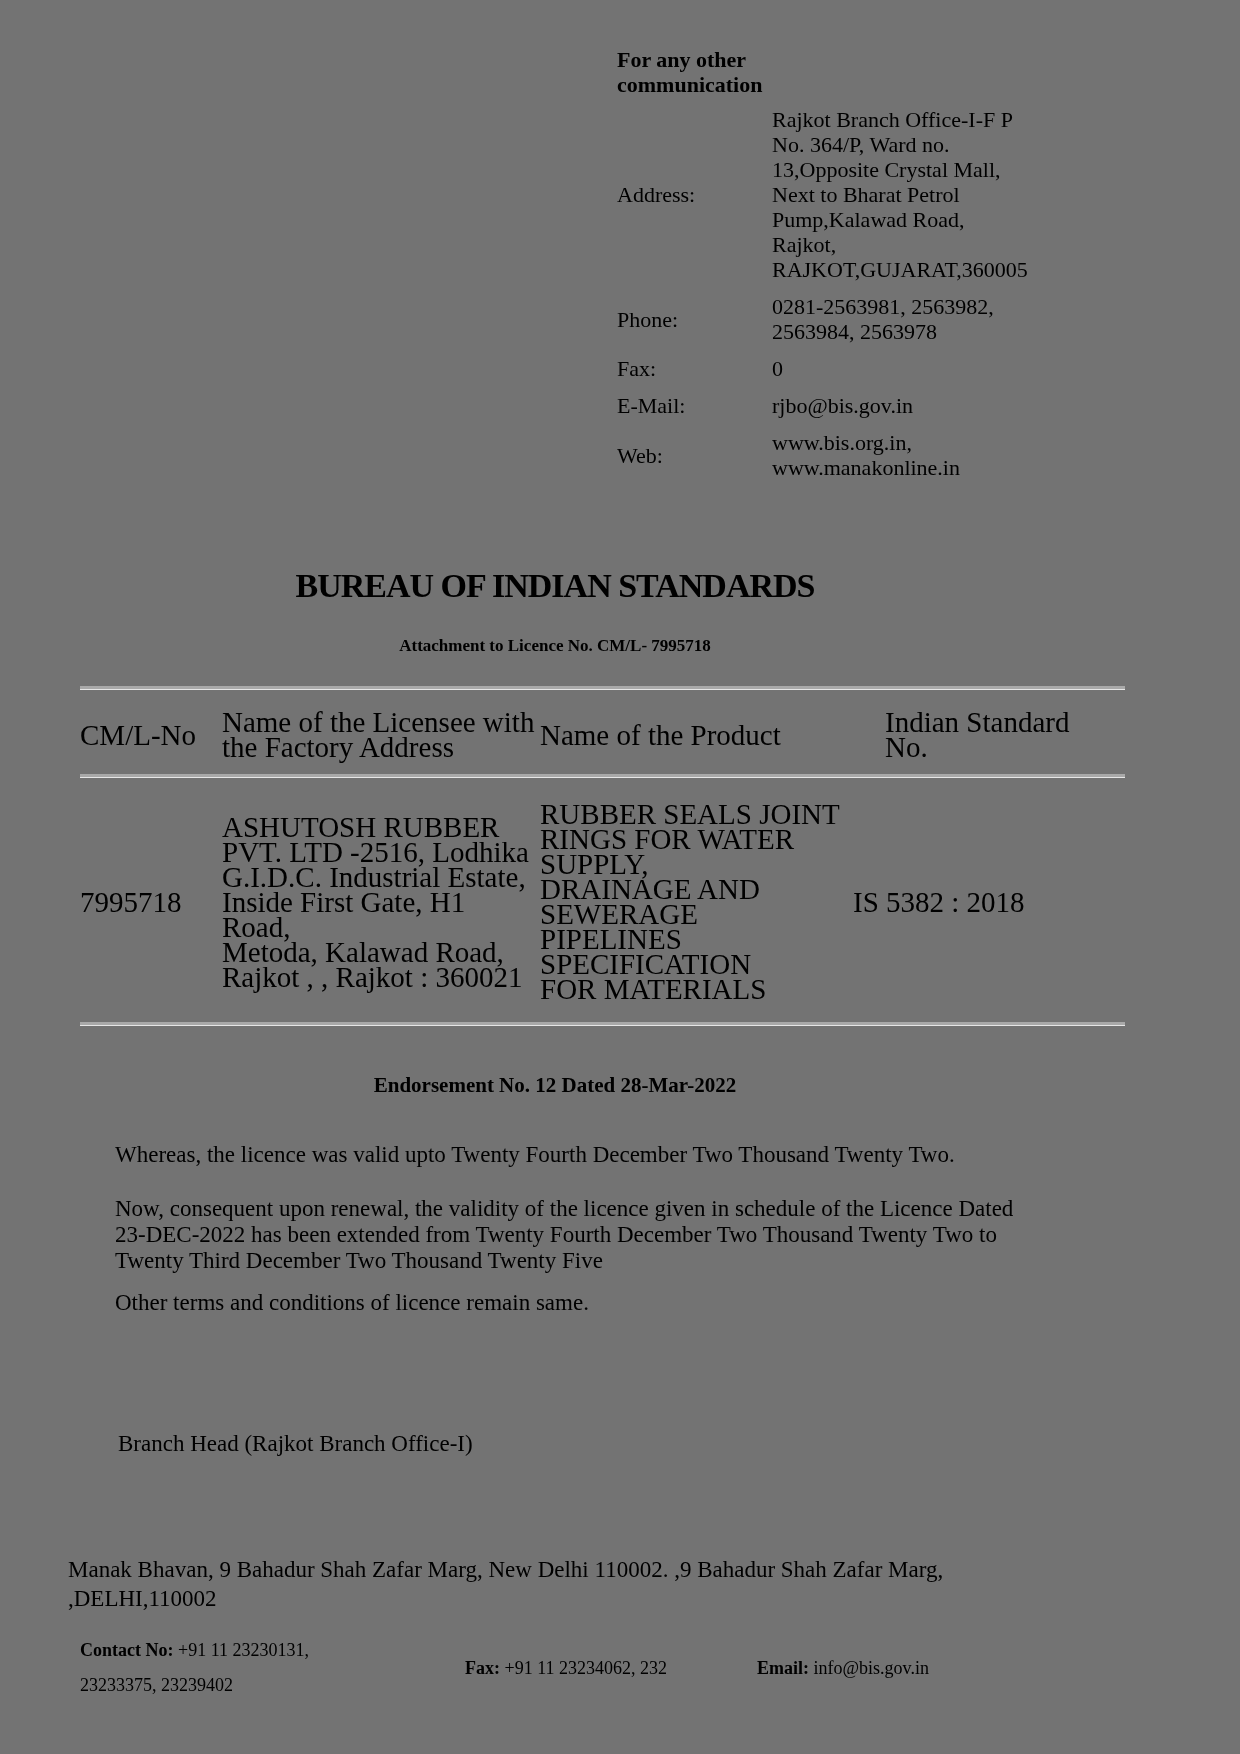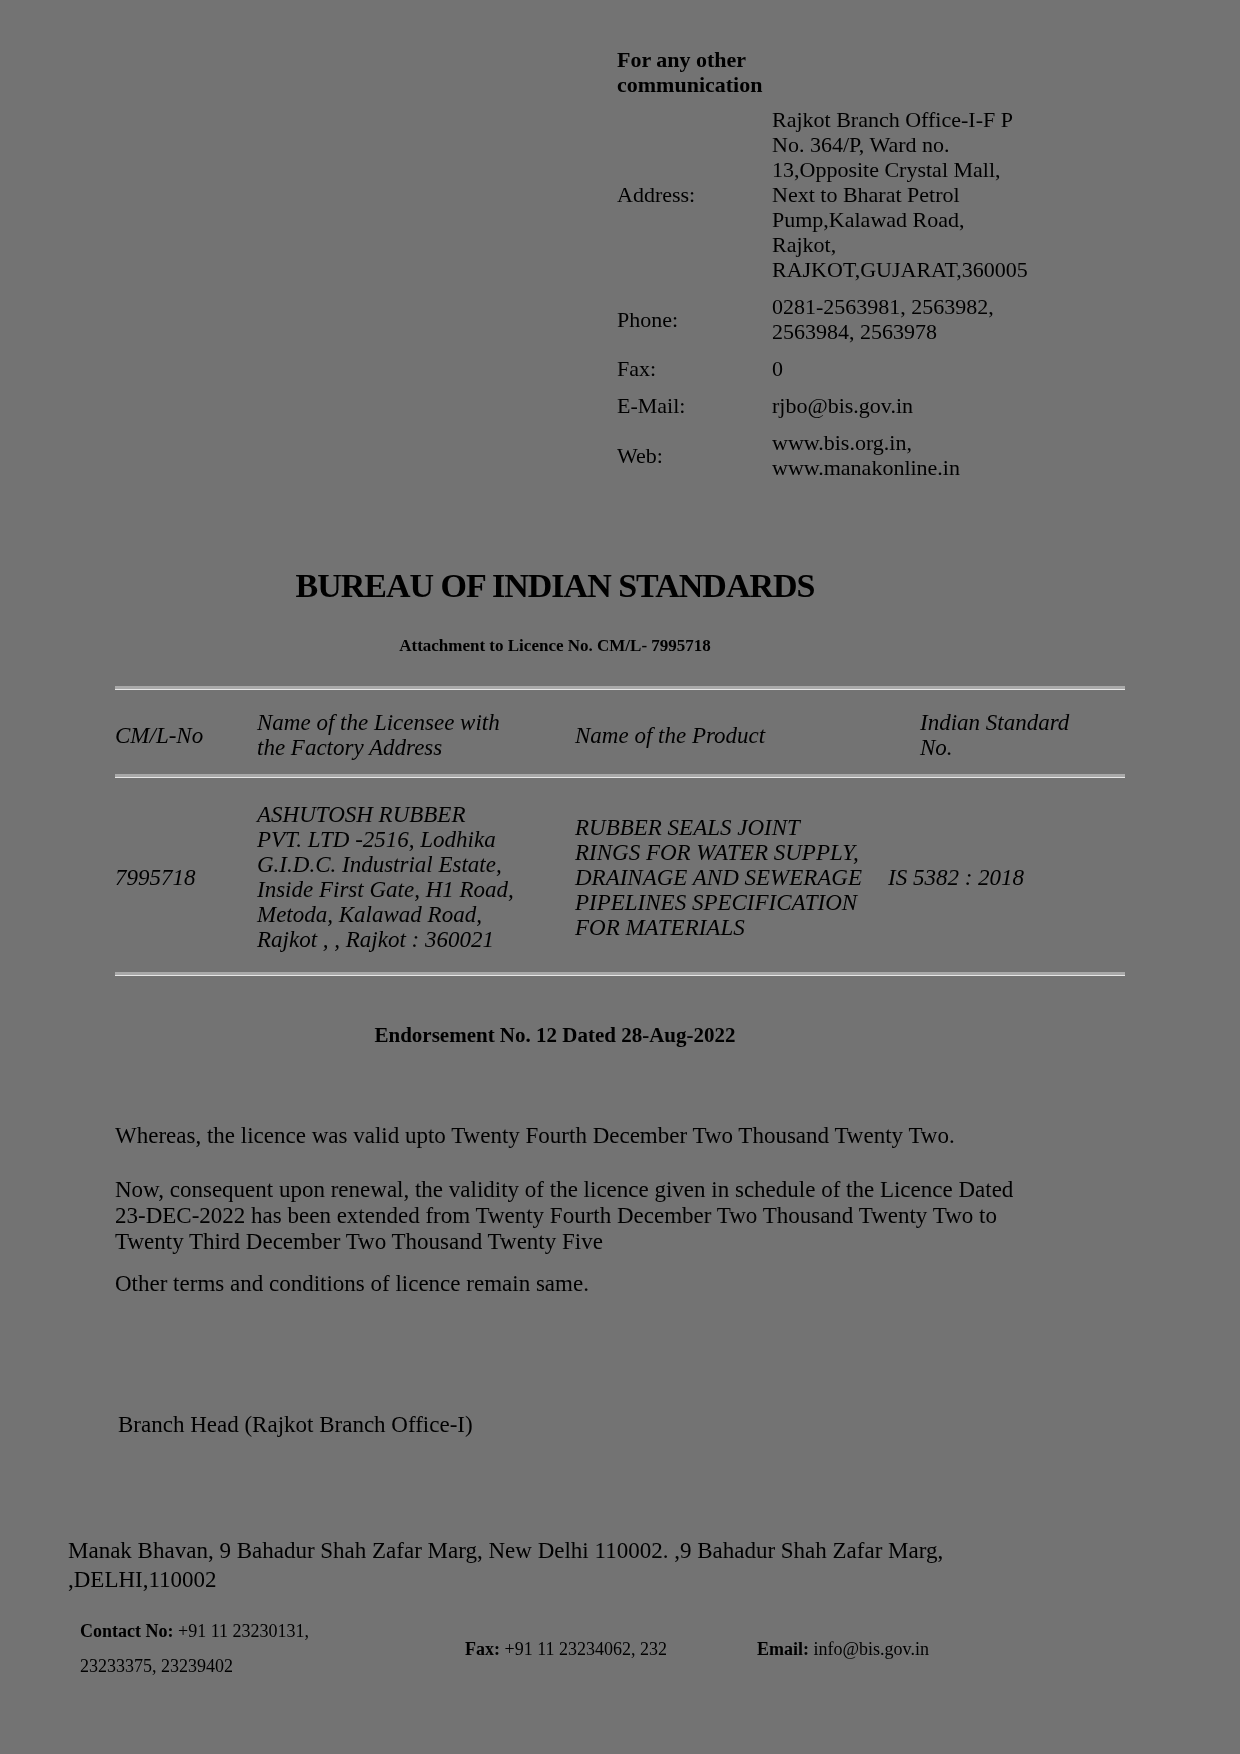--- a/index.html
+++ b/index.html
@@ -52,39 +52,39 @@
     font-weight:bold;
   }
 
   
   .divider {
     height:3px;
     background:#a9a9a9;
     border-bottom:1px solid #e6e6e6;
     margin:0;
   }
-  .table-wrap { margin:28px 115px 0 115px; font-size:23px; line-height:25px;font-style:italic; }
+  .table-wrap { margin:28px 115px 0 80px; font-size:29px; line-height:25px; }
 
   
   .t-head, .t-row { display:flex; align-items:center; }
   .t-head { padding:20px 0 14px 0; }
   .t-row  { padding:24px 0 20px 0; }
   .col1 { width:142px; flex:none; }
   .col2 { width:318px; flex:none; }
   .col3 { width:313px; flex:none; }
   .col4 { flex:1; box-sizing:border-box; }
   .t-head .col4 { padding-left:32px; }
 
   
   .para {
     margin:28px 115px 0 115px;
     font-size:23px;
     line-height:26px;
   }
-  .para.first { margin-top:74px; }
+  .para.first { margin-top:43px; }
   .para.last  { margin-top:16px; }
   .signature  { margin:115px 115px 0 118px; font-size:23px; line-height:26px; }
 
   
   .f-address {
     margin:98px 100px 0 68px;
     font-size:23px;
     line-height:29px;
   }
   .f-contact {
@@ -172,21 +172,21 @@
 RINGS FOR WATER SUPPLY,
 DRAINAGE AND SEWERAGE
 PIPELINES SPECIFICATION
 FOR MATERIALS</div>
       <div class="col4">IS 5382 : 2018</div>
     </div>
 
     <div class="divider"></div>
   </div>
 
-  <h3 class="endorsement center-col">Endorsement No. 12 Dated 28-Aug-2022</h3>
+  <h3 class="endorsement center-col">Endorsement No. 12 Dated 28-Mar-2022</h3>
 
   <p class="para first">Whereas, the licence was valid upto Twenty Fourth December Two Thousand Twenty Two.</p>
   <p class="para lines">Now, consequent upon renewal, the validity of the licence given in schedule of the Licence Dated
 23-DEC-2022 has been extended from Twenty Fourth December Two Thousand Twenty Two to
 Twenty Third December Two Thousand Twenty Five</p>
   <p class="para last">Other terms and conditions of licence remain same.</p>
 
   <p class="signature">Branch Head (Rajkot Branch Office-I)</p>
 
   <footer>

